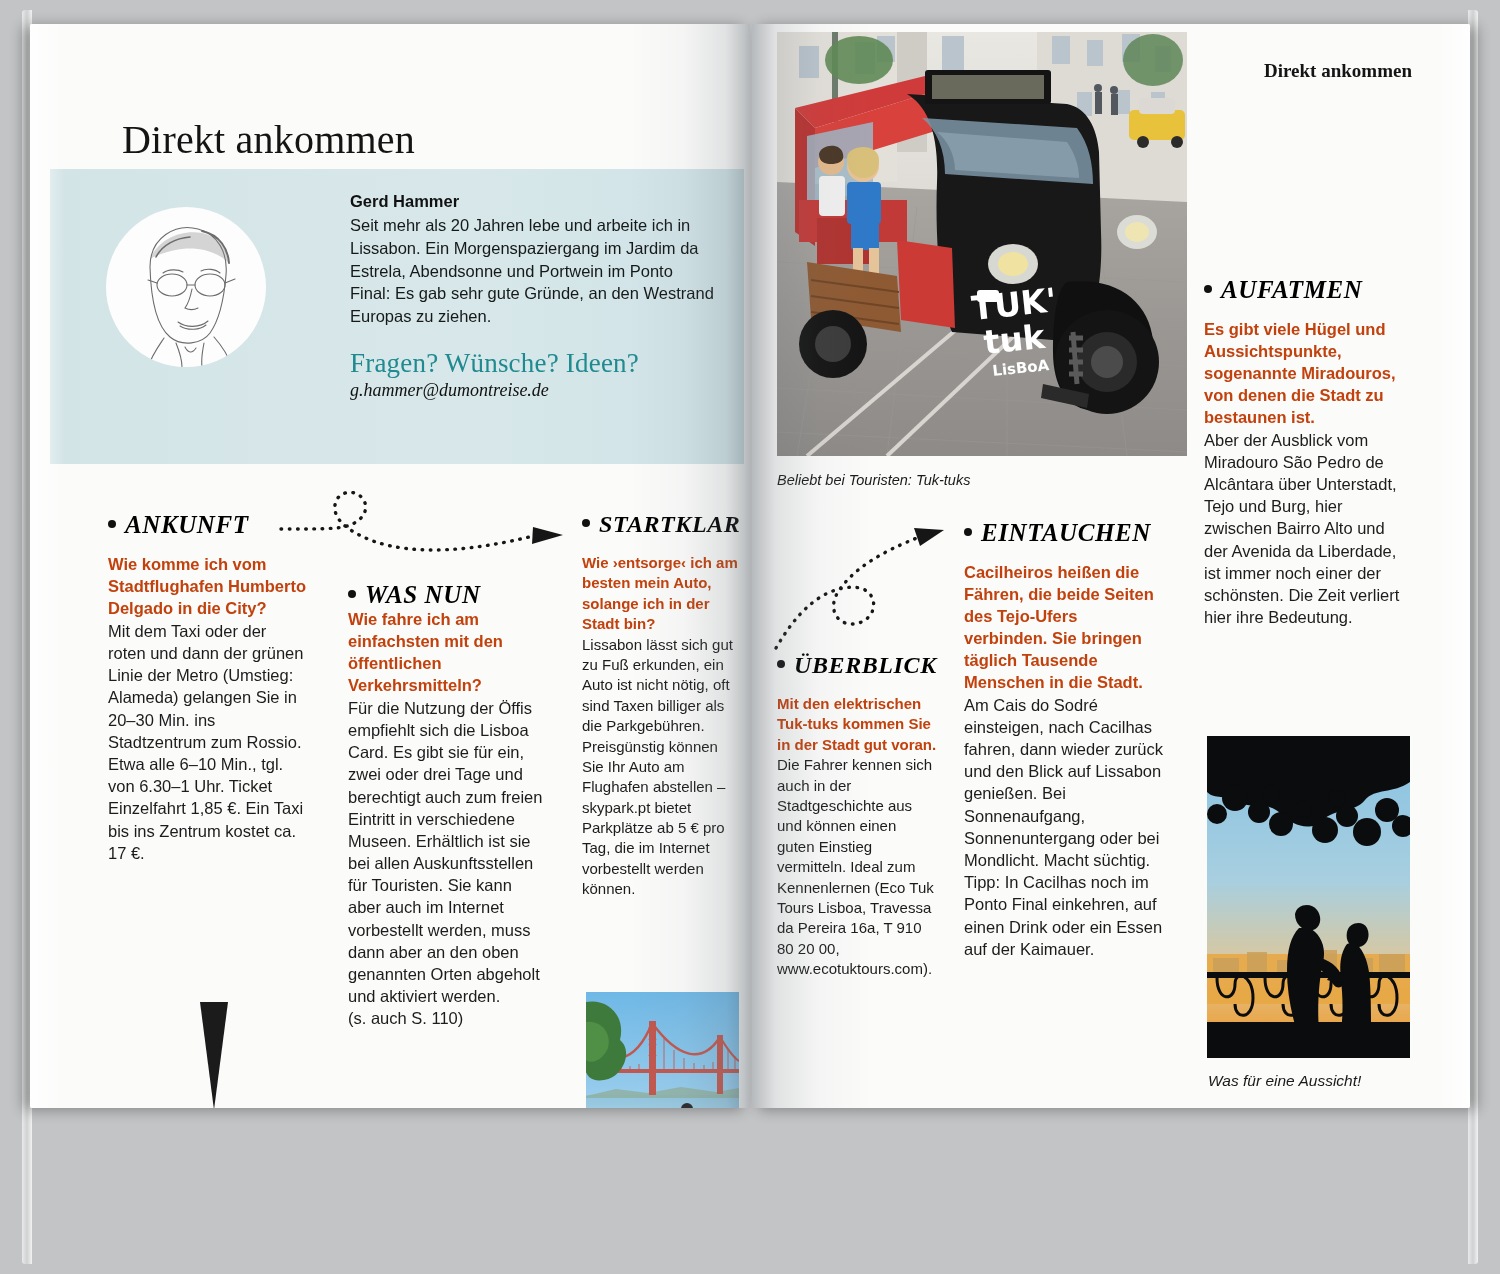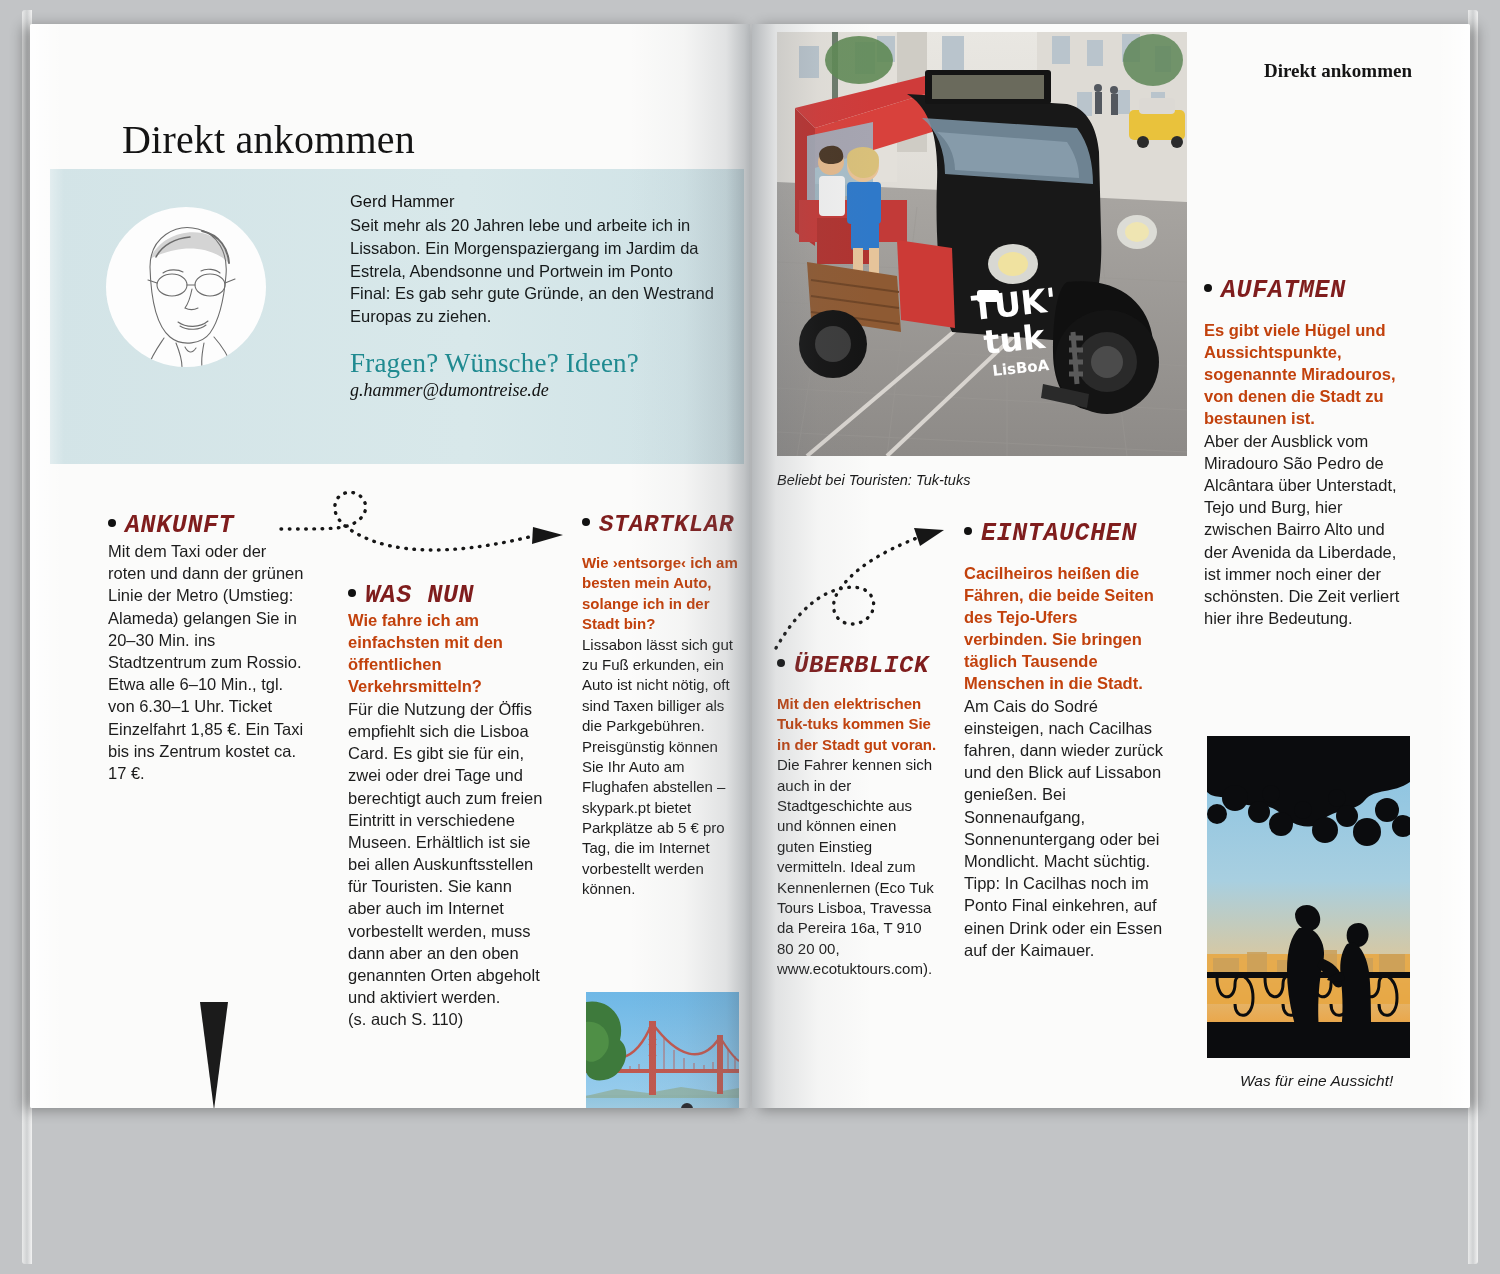--- a/index.html
+++ b/index.html
@@ -81,23 +81,23 @@
   .running-head {
     font-family: "Liberation Serif", serif;
     font-weight: 700; font-size: 19px; color: #141414;
   }
   .page-num {
     font-family: "Liberation Serif", serif;
     font-size: 17px; color: #3a3a3a;
   }
 
   .kicker {
-    font-family: Liberation Mono, monospace;
+    font-family: Liberation Serif, serif;
     font-style: italic; font-weight: 700;
-    font-size: 25px; letter-spacing: .6px; color: #7f1d1d;
+    font-size: 25px; letter-spacing: .6px; color: #000000;
     white-space: nowrap;
   }
   .kicker .dot {
     display: inline-block; width: 8px; height: 8px;
     border-radius: 50%; background: #111;
     vertical-align: 5px; margin-right: 9px;
   }
 
   .lead {
     font-weight: 700; color: #c2410c;
@@ -113,21 +113,21 @@
   #author-box {
     position: absolute; left: 20px; top: 145px;
     width: 694px; height: 295px;
     background: linear-gradient(to right,#d3e4e7 0%, #d8e8ea 60%, #cfe2e6 100%);
   }
   #author-portrait {
     position: absolute; left: 56px; top: 38px;
     width: 160px; height: 160px; border-radius: 50%;
     background: #fdfdfd; overflow: hidden;
   }
-  .author-name { font-weight: 400; font-size: 16.5px; color: #111; }
+  .author-name { font-weight: 700; font-size: 16.5px; color: #111; }
   .author-text { font-size: 16.5px; line-height: 1.38; color: #15191a; }
   .author-q {
     font-family: "Liberation Serif", serif;
     font-size: 27px; color: #1f8a90; letter-spacing: .2px;
   }
   .author-mail {
     font-family: "Liberation Serif", serif;
     font-style: italic; font-size: 18px; line-height: 1.33; color: #111;
   }
 
@@ -219,20 +219,21 @@
     <svg class="arrow-svg" style="left:245px;top:455px;" width="310" height="80" viewBox="0 0 310 80">
       <path d="M6 50 C40 50 58 50 68 48 C88 44 95 30 88 20 C80 9 62 12 60 26
                C58 40 72 52 98 62 C140 77 200 72 262 56" fill="none" stroke="#161616" stroke-width="3.4" stroke-linecap="round" stroke-dasharray="0.6 7.6"></path>
       <path d="M258 48 L288 56 L257 65 Z" fill="#161616"></path>
     </svg>
 
     <div style="position:absolute;left:78px;top:487px;width:200px;">
       <div class="kicker">
         <span class="dot"></span><span>ANKUNFT</span>
       </div>
+      <div class="lead" style="margin-top:15px;">Wie komme ich vom Stadtflughafen Humberto Delgado in die City?</div>
       <div class="body-txt">Mit dem Taxi oder der roten und dann der grünen Linie der Metro (Umstieg: Alameda) gelangen Sie in 20–30 Min. ins Stadtzentrum zum Rossio. Etwa alle 6–10 Min., tgl. von 6.30–1 Uhr. Ticket Einzelfahrt 1,85 €. Ein Taxi bis ins Zentrum kostet ca. 17 €.</div>
     </div>
 
     <div id="excl-stem"></div>
     <div id="excl-dot"></div>
 
     <div style="position:absolute;left:318px;top:557px;width:200px;">
       <div class="kicker">
         <span class="dot"></span><span>WAS NUN</span>
       </div>
@@ -548,21 +549,21 @@
         <g fill="#0b0c0e">
           <path d="M140 196 C142 186 156 184 160 192 C164 200 160 210 152 211
                    C144 212 138 206 140 196Z"></path>
           <path d="M140 208 C134 216 132 228 134 244 C136 262 136 280 134 296
                    L164 296 C164 276 164 252 162 236 C160 220 152 208 146 206Z"></path>
           <path d="M136 236 C128 238 122 240 120 244 C126 246 132 246 138 244Z"></path>
           <rect x="132" y="290" width="34" height="32"></rect>
         </g>
       </svg>
     </div>
-    <div class="caption" style="left:456px;top:1048px;font-size:15.5px;margin-left:32px;">Was für eine Aussicht!</div>
+    <div class="caption" style="left:456px;top:1048px;font-size:15.5px;">Was für eine Aussicht!</div>
 
     <div id="gut-box">
       <div class="g-title" style="position:absolute;left:24px;top:16px;">Gut angekommen?</div>
       <div class="g-sub" style="position:absolute;left:24px;top:50px;width:580px;">Auf den nächsten zwei Seiten erfahren Sie, was die Stadt ausmacht und wie die Menschen dort leben.</div>
     </div>
 
     <div class="page-num" style="position:absolute;right:55px;top:1218px;">5</div>
   </div>
 
 </div>

